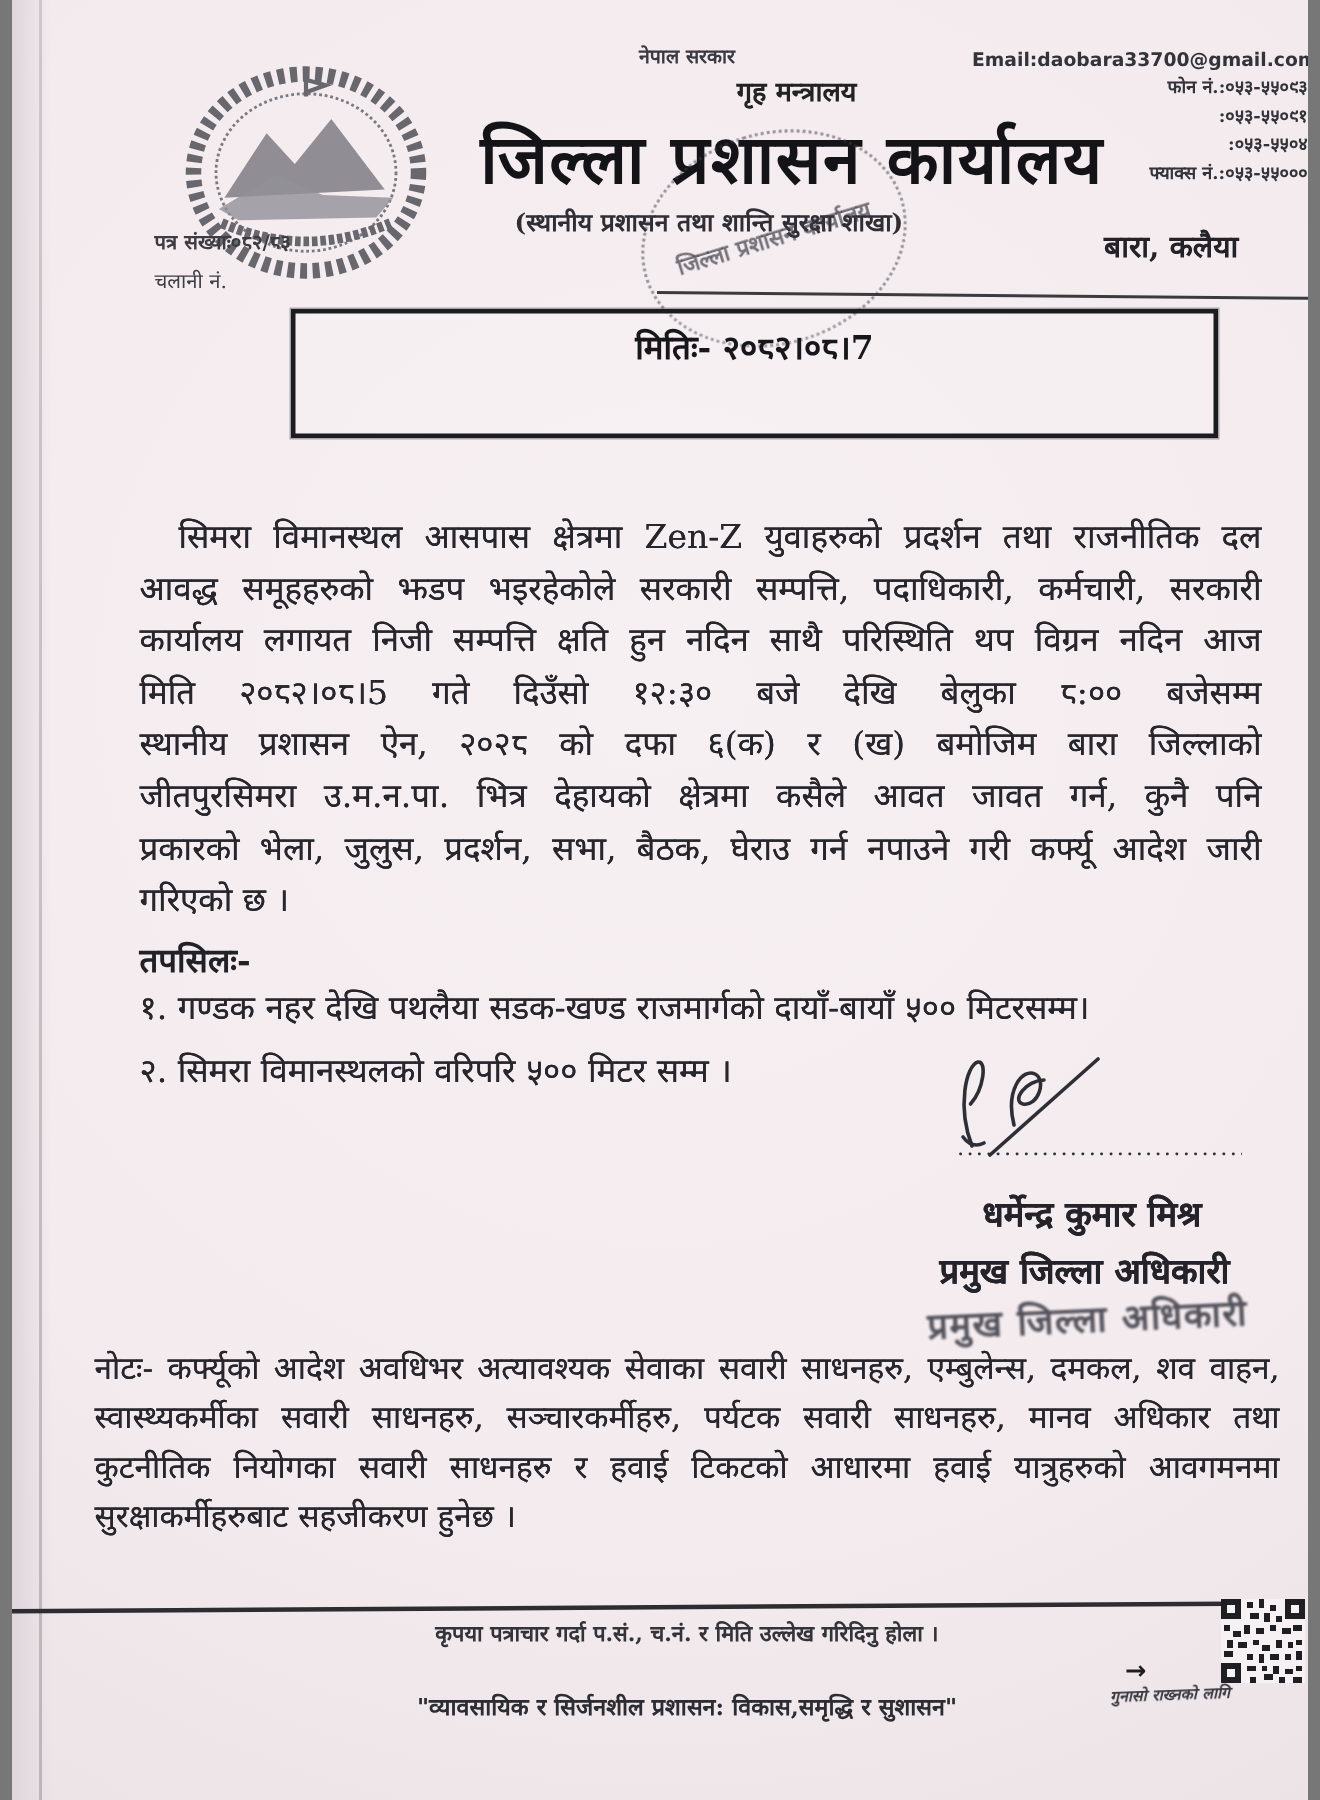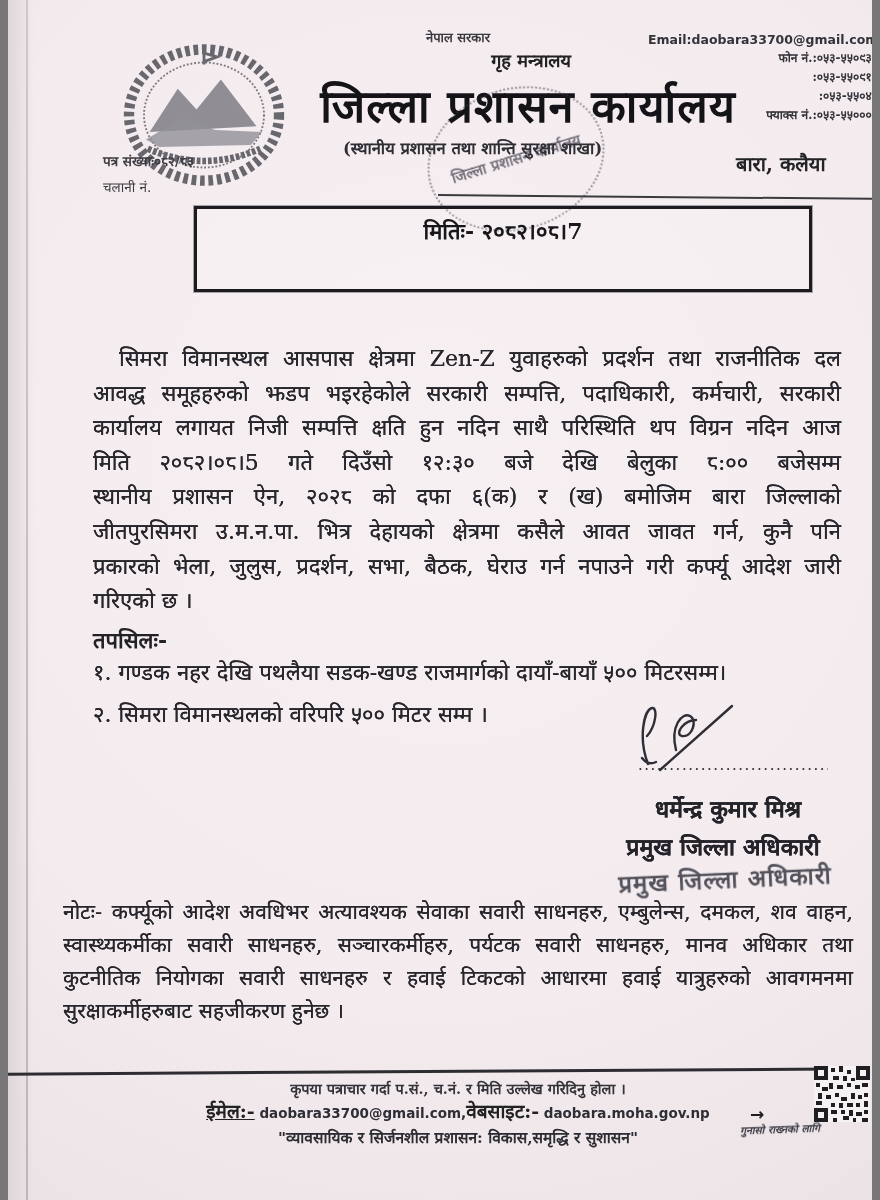--- a/index.html
+++ b/index.html
@@ -162,23 +162,20 @@
 
   <section class="note-lines">
       <div class="line">नोटः- कर्फ्यूको आदेश अवधिभर अत्यावश्यक सेवाका सवारी साधनहरु, एम्बुलेन्स, दमकल, शव वाहन,</div>
       <div class="line">स्वास्थ्यकर्मीका सवारी साधनहरु, सञ्चारकर्मीहरु, पर्यटक सवारी साधनहरु, मानव अधिकार तथा</div>
       <div class="line">कुटनीतिक नियोगका सवारी साधनहरु र हवाई टिकटको आधारमा हवाई यात्रुहरुको आवगमनमा</div>
       <div class="line">सुरक्षाकर्मीहरुबाट सहजीकरण हुनेछ ।</div>
     </section>
 
   <div class="foot-rule"></div>
   <div class="foot-corr">कृपया पत्राचार गर्दा प.सं., च.नं. र मिति उल्लेख गरिदिनु होला ।</div>
-  <div class="foot-mail">
-    <span class="dv lbl-u">ईमेल:-</span><span class="lt"> daobara33700@gmail.com,</span><span class="dv">वेबसाइट:-</span><span class="lt"> daobara.moha.gov.np</span>
-  </div>
   <div class="foot-slogan">"व्यावसायिक र सिर्जनशील प्रशासन: विकास,समृद्धि र सुशासन"</div>
 
   <svg class="qr" viewBox="0 0 29 29" shape-rendering="crispEdges">
     <rect width="29" height="29" fill="#f6f1f3"></rect>
     <g fill="#1e1e23">
       <path d="M0,0h7v7h-7z M2,2v3h3v-3z" fill-rule="evenodd"></path>
       <path d="M22,0h7v7h-7z M24,2v3h3v-3z" fill-rule="evenodd"></path>
       <path d="M0,22h7v7h-7z M2,24v3h3v-3z" fill-rule="evenodd"></path>
       <rect x="9" y="1" width="2" height="2"></rect>
         <rect x="13" y="0" width="2" height="3"></rect>

